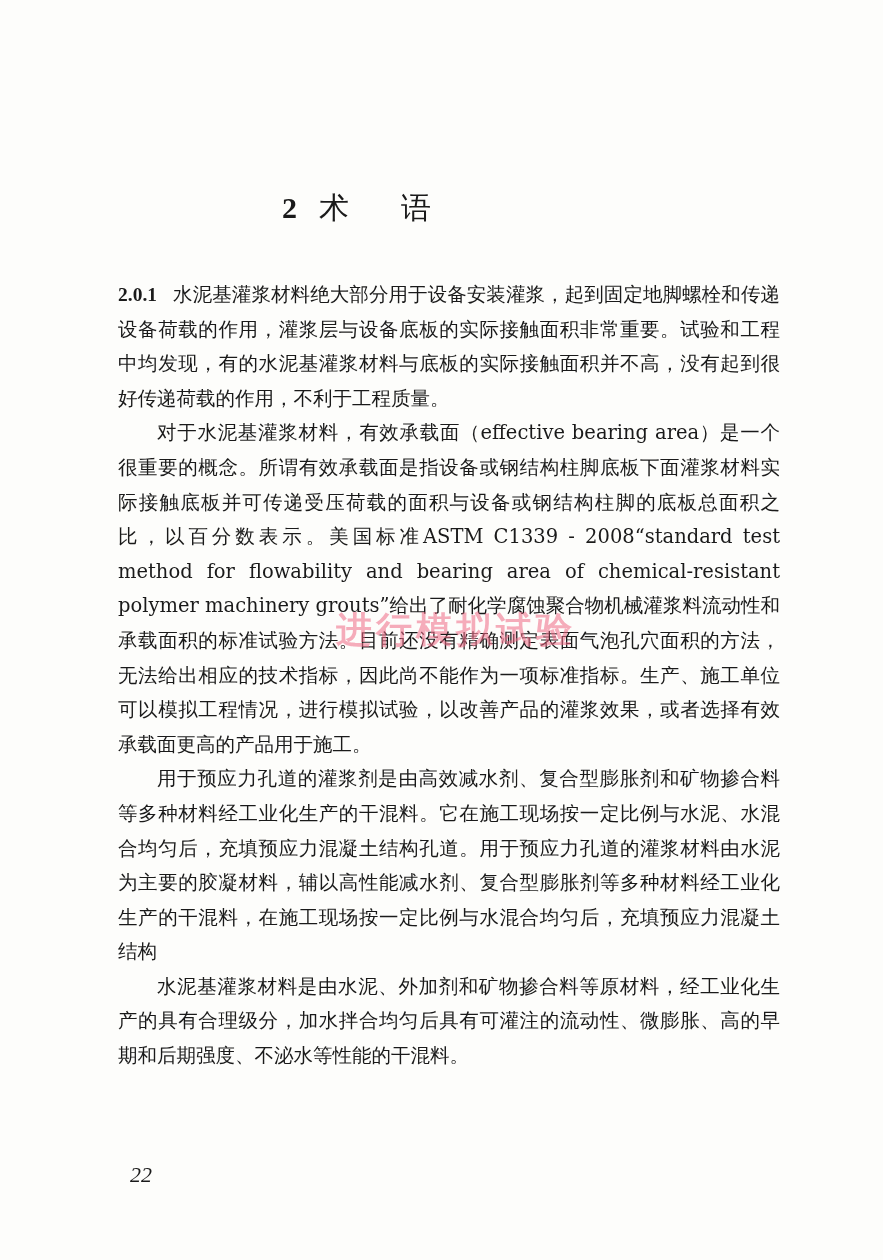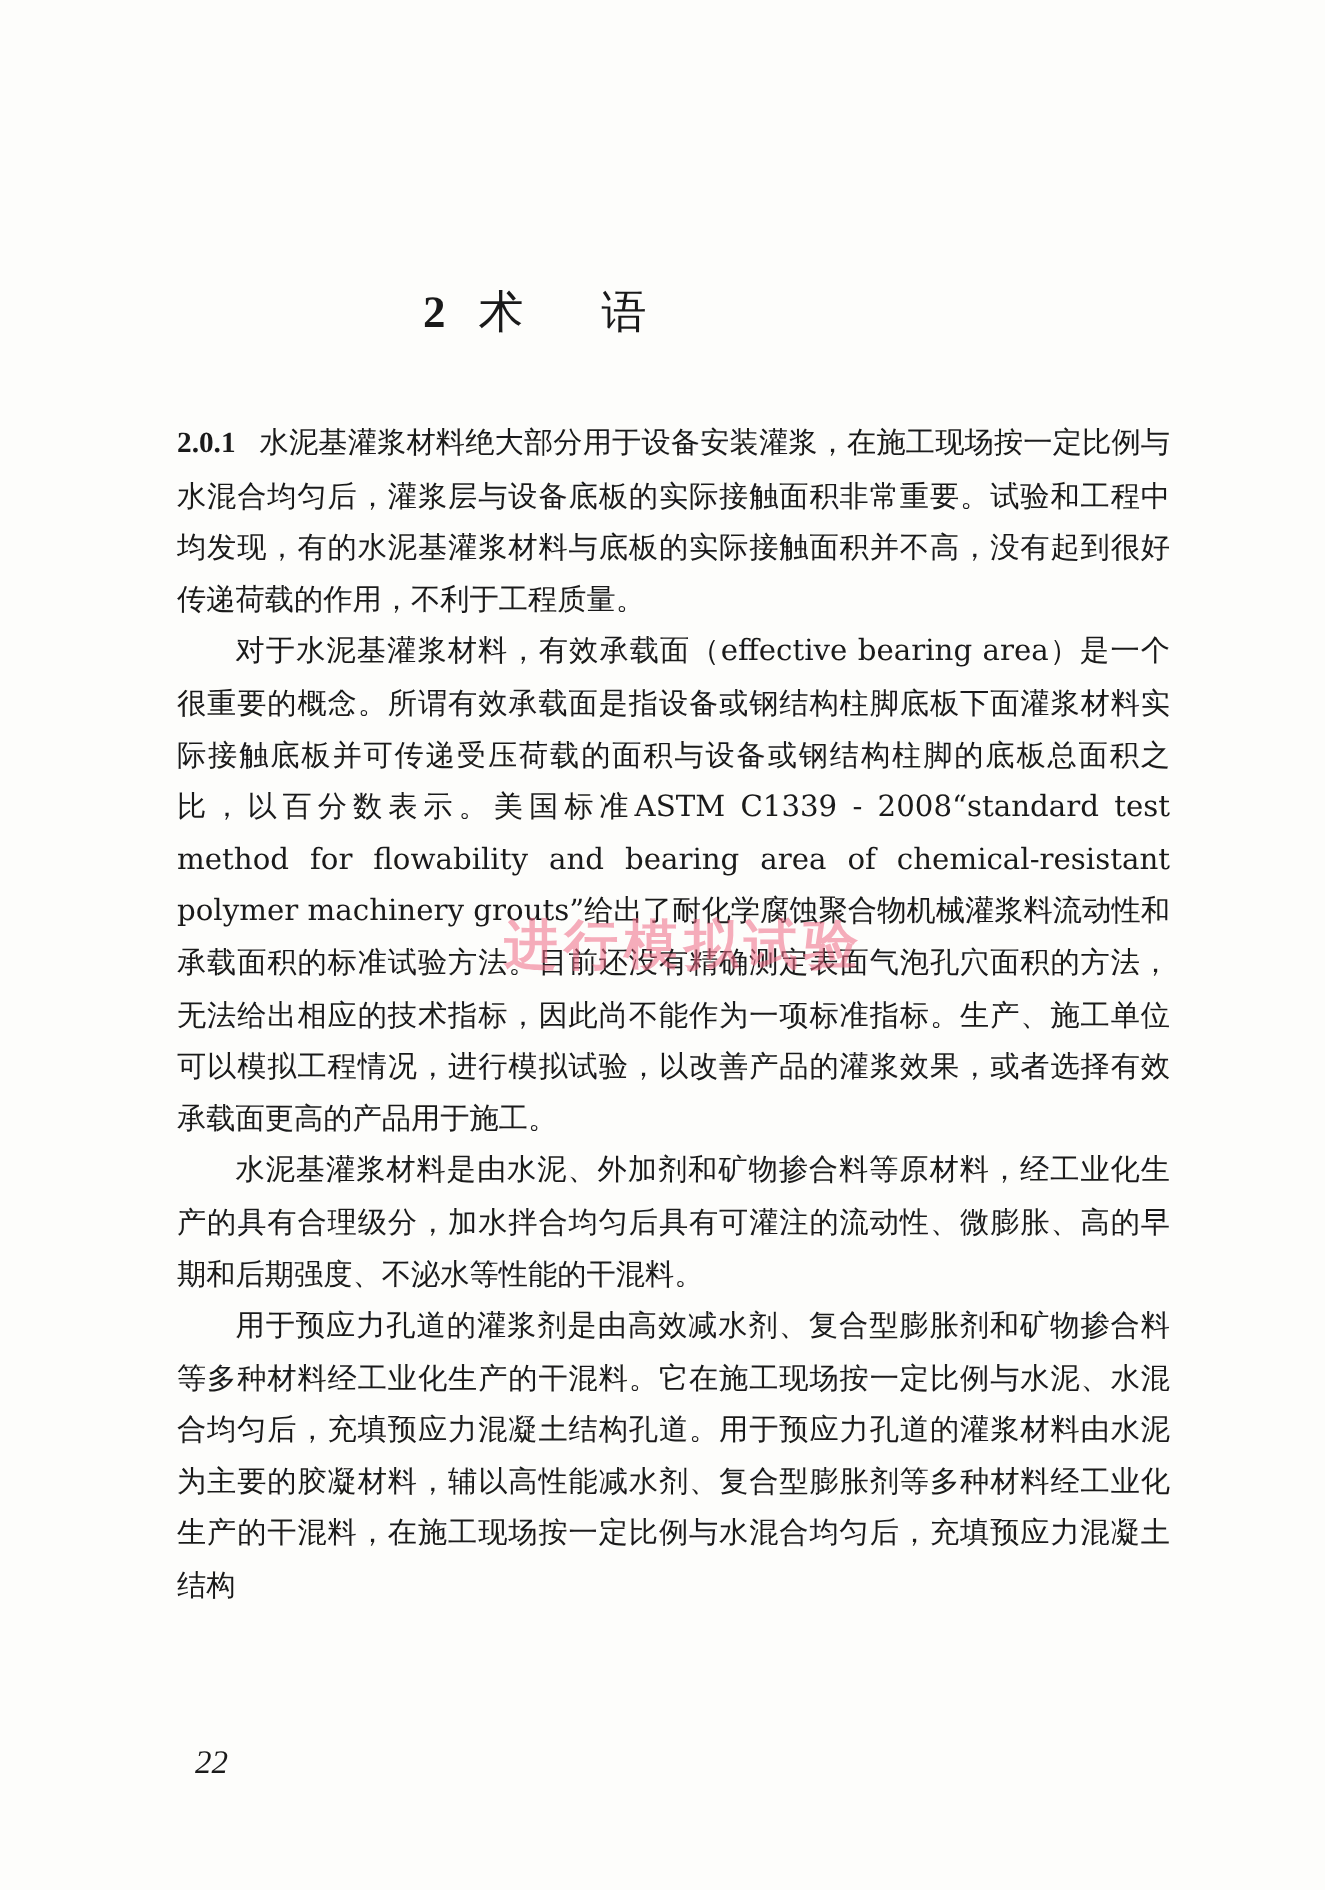--- a/index.html
+++ b/index.html
@@ -31,21 +31,21 @@
   }
 </style>
 </head>
 <body>
 
 <div class="title">
   <span class="num">2</span><span class="w1">术</span><span>语</span>
 </div>
 
 <div class="body">
-  <p><span class="clause">2.0.1</span><span>水泥基灌浆材料绝大部分用于设备安装灌浆，在施工现场按一定比例与水混合均匀后，灌浆层与设备底板的实际接触面积非常重要。试验和工程中均发现，有的水泥基灌浆材料与底板的实际接触面积并不高，没有起到很好传递荷载的作用，不利于工程质量。</span></p>
+  <p><span class="clause">2.0.1</span><span>水泥基灌浆材料绝大部分用于设备安装灌浆，起到固定地脚螺栓和传递设备荷载的作用，灌浆层与设备底板的实际接触面积非常重要。试验和工程中均发现，有的水泥基灌浆材料与底板的实际接触面积并不高，没有起到很好传递荷载的作用，不利于工程质量。</span></p>
   <p class="indent">对于水泥基灌浆材料，有效承载面（effective bearing area）是一个很重要的概念。所谓有效承载面是指设备或钢结构柱脚底板下面灌浆材料实际接触底板并可传递受压荷载的面积与设备或钢结构柱脚的底板总面积之比，以百分数表示。美国标准ASTM C1339 - 2008“standard test method for flowability and bearing area of chemical-resistant polymer machinery grouts”给出了耐化学腐蚀聚合物机械灌浆料流动性和承载面积的标准试验方法。目前还没有精确测定表面气泡孔穴面积的方法，无法给出相应的技术指标，因此尚不能作为一项标准指标。生产、施工单位可以模拟工程情况，进行模拟试验，以改善产品的灌浆效果，或者选择有效承载面更高的产品用于施工。</p>
+  <p class="indent">用于预应力孔道的灌浆剂是由高效减水剂、复合型膨胀剂和矿物掺合料等多种材料经工业化生产的干混料。它在施工现场按一定比例与水泥、水混合均匀后，充填预应力混凝土结构孔道。用于预应力孔道的灌浆材料由水泥为主要的胶凝材料，辅以高性能减水剂、复合型膨胀剂等多种材料经工业化生产的干混料，在施工现场按一定比例与水混合均匀后，充填预应力混凝土结构</p>
   <p class="indent">水泥基灌浆材料是由水泥、外加剂和矿物掺合料等原材料，经工业化生产的具有合理级分，加水拌合均匀后具有可灌注的流动性、微膨胀、高的早期和后期强度、不泌水等性能的干混料。</p>
-  <p class="indent">用于预应力孔道的灌浆剂是由高效减水剂、复合型膨胀剂和矿物掺合料等多种材料经工业化生产的干混料。它在施工现场按一定比例与水泥、水混合均匀后，充填预应力混凝土结构孔道。用于预应力孔道的灌浆材料由水泥为主要的胶凝材料，辅以高性能减水剂、复合型膨胀剂等多种材料经工业化生产的干混料，在施工现场按一定比例与水混合均匀后，充填预应力混凝土结构</p>
 </div>
 
 <div class="watermark">进行模拟试验</div>
 
 <div class="pageno">22</div>
 
 </body></html>

